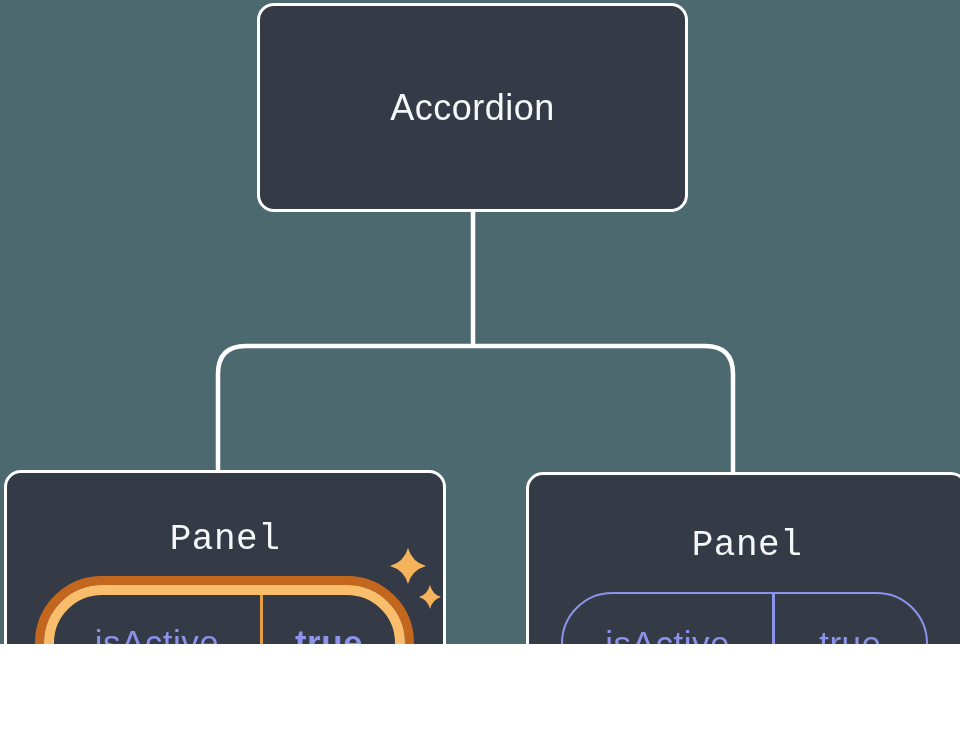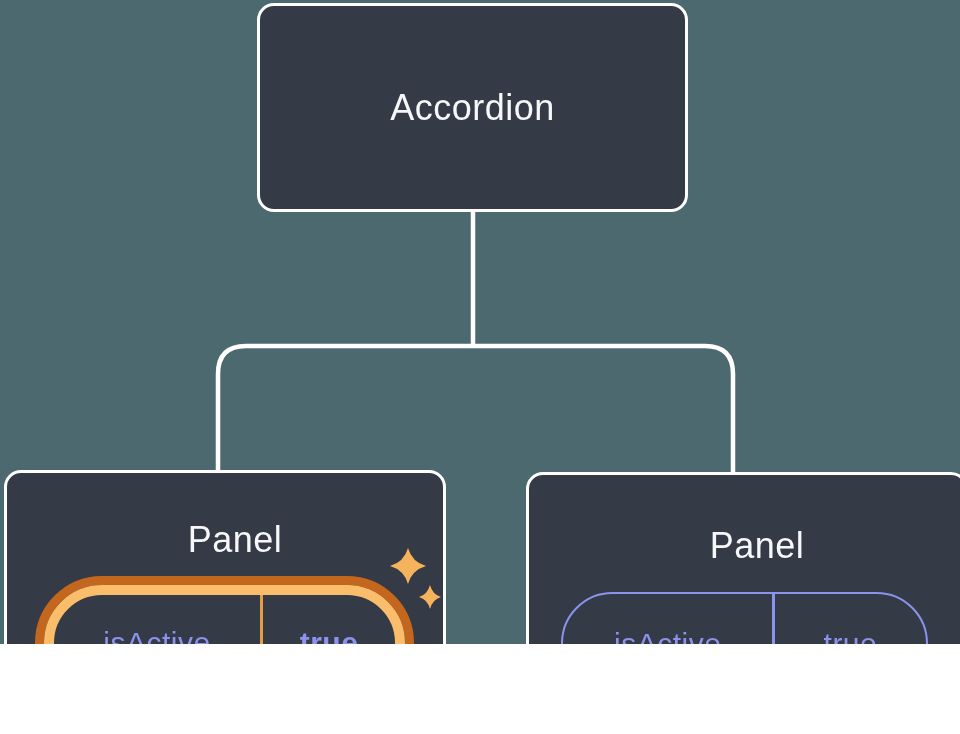--- a/index.html
+++ b/index.html
@@ -49,23 +49,24 @@
   .node-title {
     color: var(--node-text, #F6F7F9);
     font-size: 36px;
     font-weight: 500;
     letter-spacing: 0.5px;
     text-align: center;
     white-space: nowrap;
   }
   .panel-title {
     position: absolute;
-    left: 10px;
+    left: 0;
     width: 100%;
     top: 46px;
+    font-family: Liberation Mono, monospace;
   }
   .node-panel-right .panel-title { top: 50px; }
 
   
   .pill-active-outer {
     position: absolute;
     left: 28px; top: 103px;
     width: 379px; height: 134px;
     box-sizing: border-box;
     border: 9px solid var(--highlight-orange-dark, #C2671D);
@@ -90,21 +91,21 @@
     border-radius: 999px;
     display: flex;
     align-items: stretch;
     overflow: hidden;
   }
   .pill-cell {
     display: flex;
     align-items: center;
     justify-content: center;
     color: var(--state-purple, #8B93ED);
-    font-size: 30px;
+    font-size: 35px;
     letter-spacing: 0.5px;
     white-space: nowrap;
   }
   .cell-key   { flex: 206 0 0; }
   .cell-value { flex: 132 0 0; }
   .pill-inactive .cell-key   { flex: 209 0 0; }
   .pill-inactive .cell-value { flex: 151 0 0; }
   .cell-value.bold { font-weight: 700; }
   .pill-divider {
     width: 3px;

